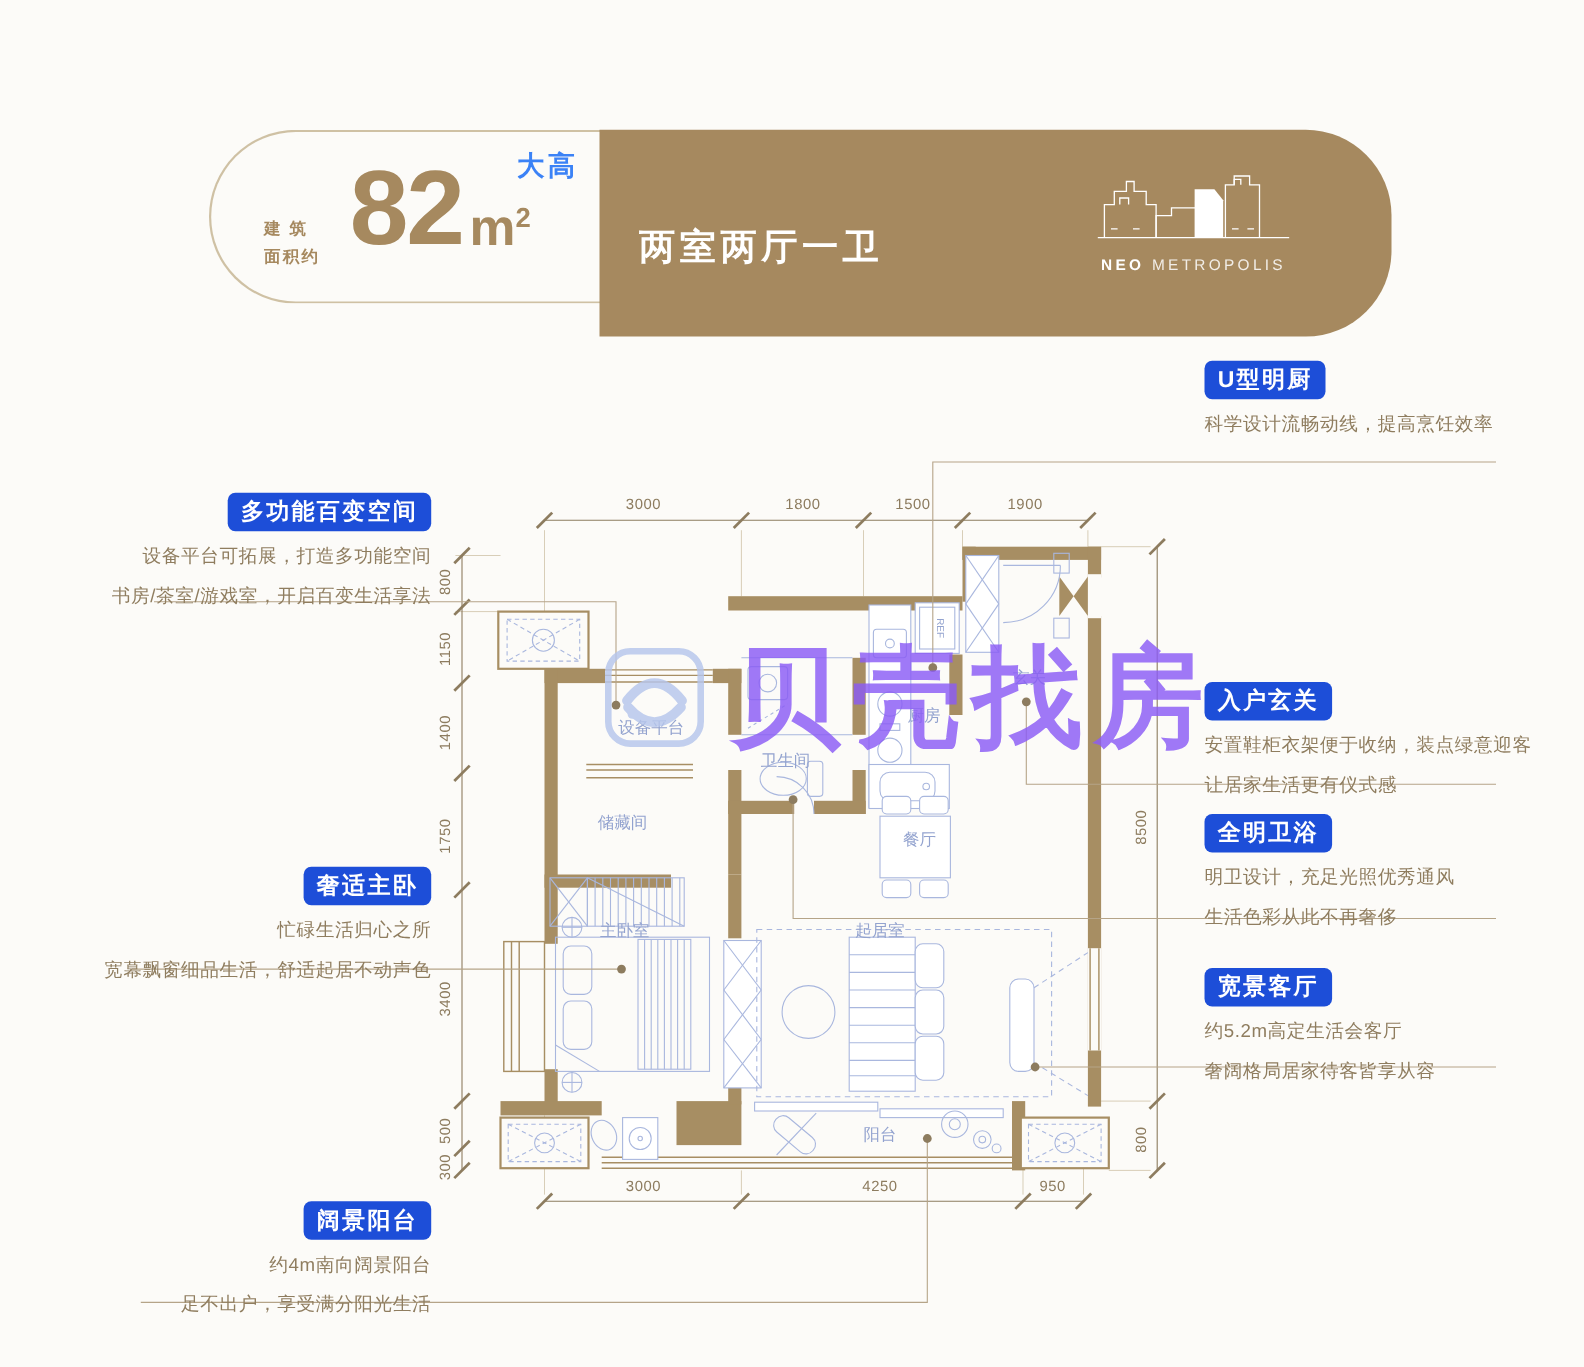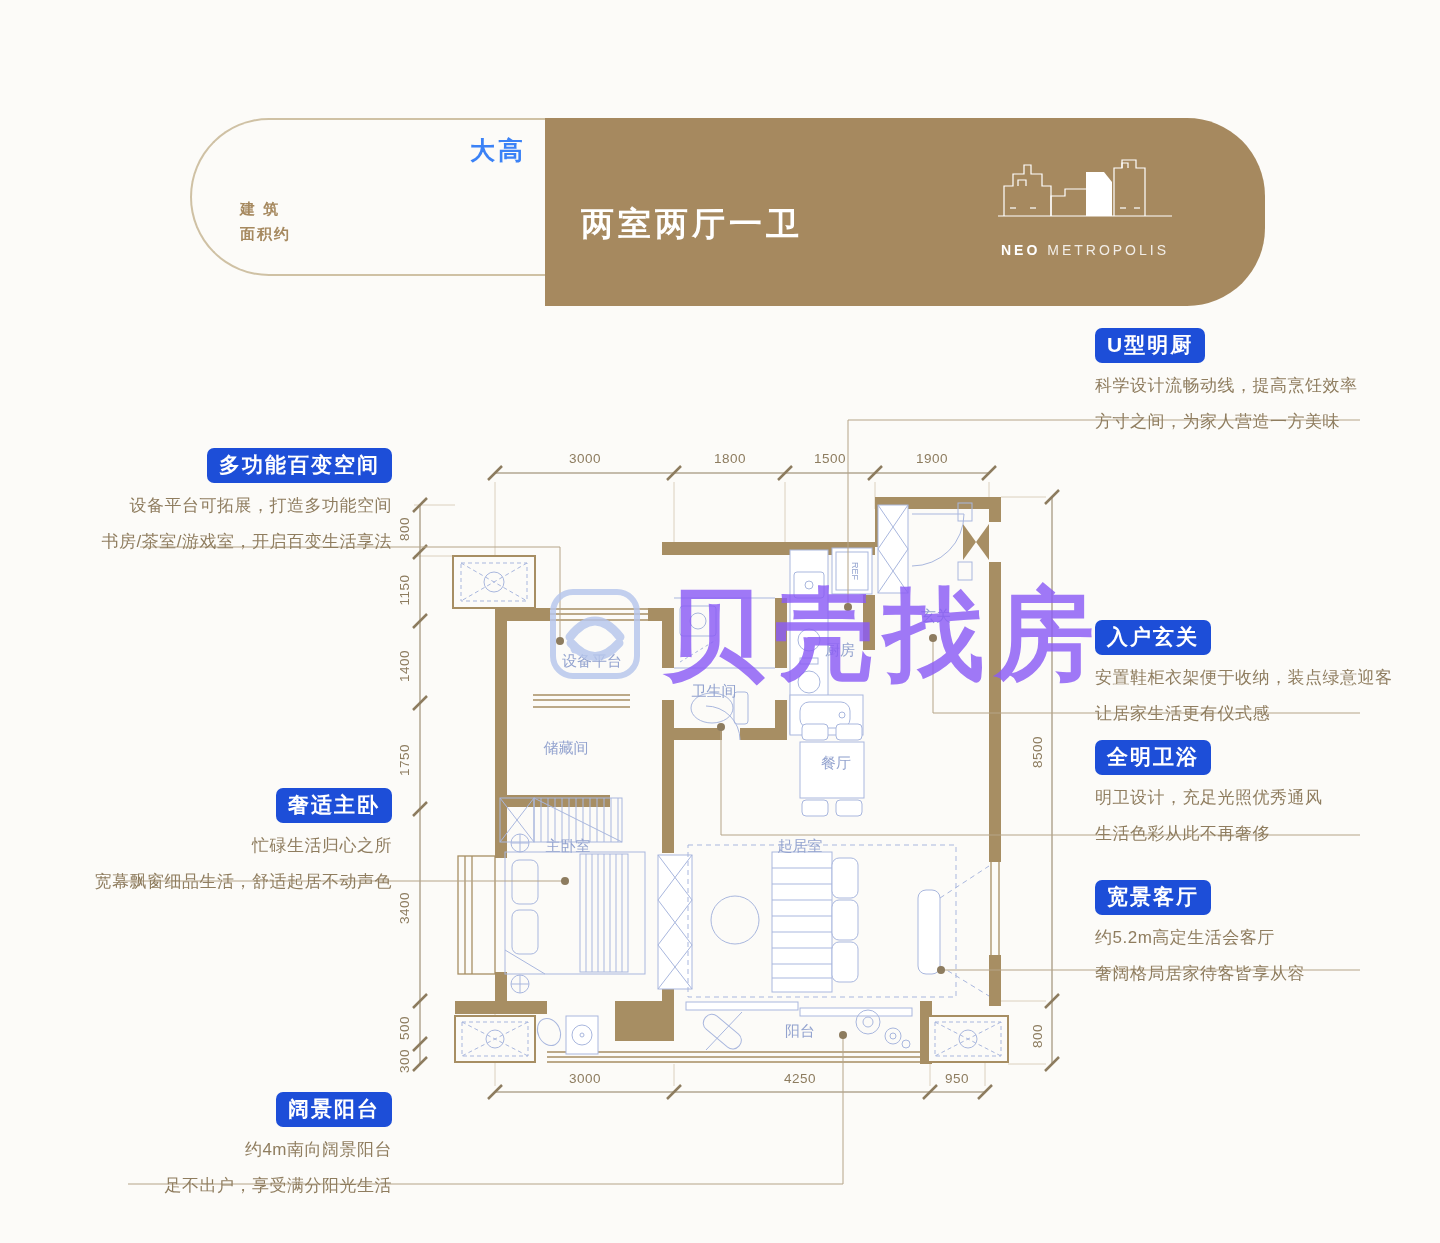--- a/index.html
+++ b/index.html
@@ -14,21 +14,21 @@
   .area-num{position:absolute;left:126px;top:26px;display:flex;align-items:flex-end;color:#a6895f;}
   .n82{font-size:96px;font-weight:bold;line-height:0.92;letter-spacing:-2px;}
   .munit{font-size:47px;font-weight:bold;line-height:1;margin:0 0 4px 6px;}
   .sq{vertical-align:super;font-size:25px;}
   .tag{position:absolute;right:22px;top:14px;font-size:25px;font-weight:bold;color:#3b82f6;letter-spacing:3px;}
   
   .banner{left:545px;top:118px;width:720px;height:188px;background:#a6895f;
           border-radius:0 78px 78px 0;z-index:10;}
   .layout{position:absolute;left:36px;top:84px;color:#fff;font-size:33px;font-weight:bold;letter-spacing:4px;}
   .brand{position:absolute;right:80px;top:20px;width:200px;text-align:center;color:#fff;}
-  .brandname{margin-top:14px;font-size:14px;letter-spacing:3px;color:#fff;}
+  .brandname{margin-top:3px;font-size:14px;letter-spacing:3px;color:#fff;}
   .brandname .b{font-weight:bold;}
   .brandname .r{font-weight:normal;opacity:.85;}
   
   .ann{position:absolute;z-index:10;}
   .ann-l{width:332px;text-align:right;}
   .ann-r{width:332px;text-align:left;}
   .badge{display:inline-block;background:#1d4ed8;color:#fff;font-size:21px;font-weight:bold;
          padding:3px 12px 4px;border-radius:7px;letter-spacing:2px;}
   .ann p{margin:9px 0 0;color:#8f7d5f;font-size:17px;line-height:27px;white-space:nowrap;letter-spacing:0.5px;}
   
@@ -345,20 +345,24 @@
     <circle cx="27" cy="62" r="4.5" fill="#b6c6ec"></circle>
   </svg>
   <div class="wmtext">贝壳找房</div>
 </div>
 
 <div class="abs pill">
   <div class="area-label">
     <div>建 筑</div>
     <div>面积约</div>
   </div>
+  <div class="area-num">
+    <span class="n82">82</span>
+    <span class="munit"><span>m</span><span class="sq">2</span></span>
+  </div>
   <div class="tag">大高</div>
 </div>
 
 <div class="abs banner">
   <div class="layout">两室两厅一卫</div>
   <div class="brand">
     <svg width="190" height="86" viewBox="0 0 190 86" stroke="#fff" stroke-width="1.2" fill="none">
       <path d="M14,78 V48 h9 V36 h11 v-9 h7 v9 h11 v12 h9 v30"></path>
       <path d="M28,48 v-6 h8 v6"></path>
       <path d="M61,78 V58 h14 v-7 h22 v7 h8 v20"></path>
@@ -390,21 +394,20 @@
 </div>
 <div class="ann ann-l" style="left:60px;top:1092px">
   <span class="badge">阔景阳台</span>
   <p>约4m南向阔景阳台</p>
   <p>足不出户，享受满分阳光生活</p>
 </div>
 
 <div class="ann ann-r" style="left:1095px;top:328px">
   <span class="badge">U型明厨</span>
   <p>科学设计流畅动线，提高烹饪效率</p>
-  <p>方寸之间，为家人营造一方美味</p>
 </div>
 <div class="ann ann-r" style="left:1095px;top:620px">
   <span class="badge">入户玄关</span>
   <p>安置鞋柜衣架便于收纳，装点绿意迎客</p>
   <p>让居家生活更有仪式感</p>
 </div>
 <div class="ann ann-r" style="left:1095px;top:740px">
   <span class="badge">全明卫浴</span>
   <p>明卫设计，充足光照优秀通风</p>
   <p>生活色彩从此不再奢侈</p>

